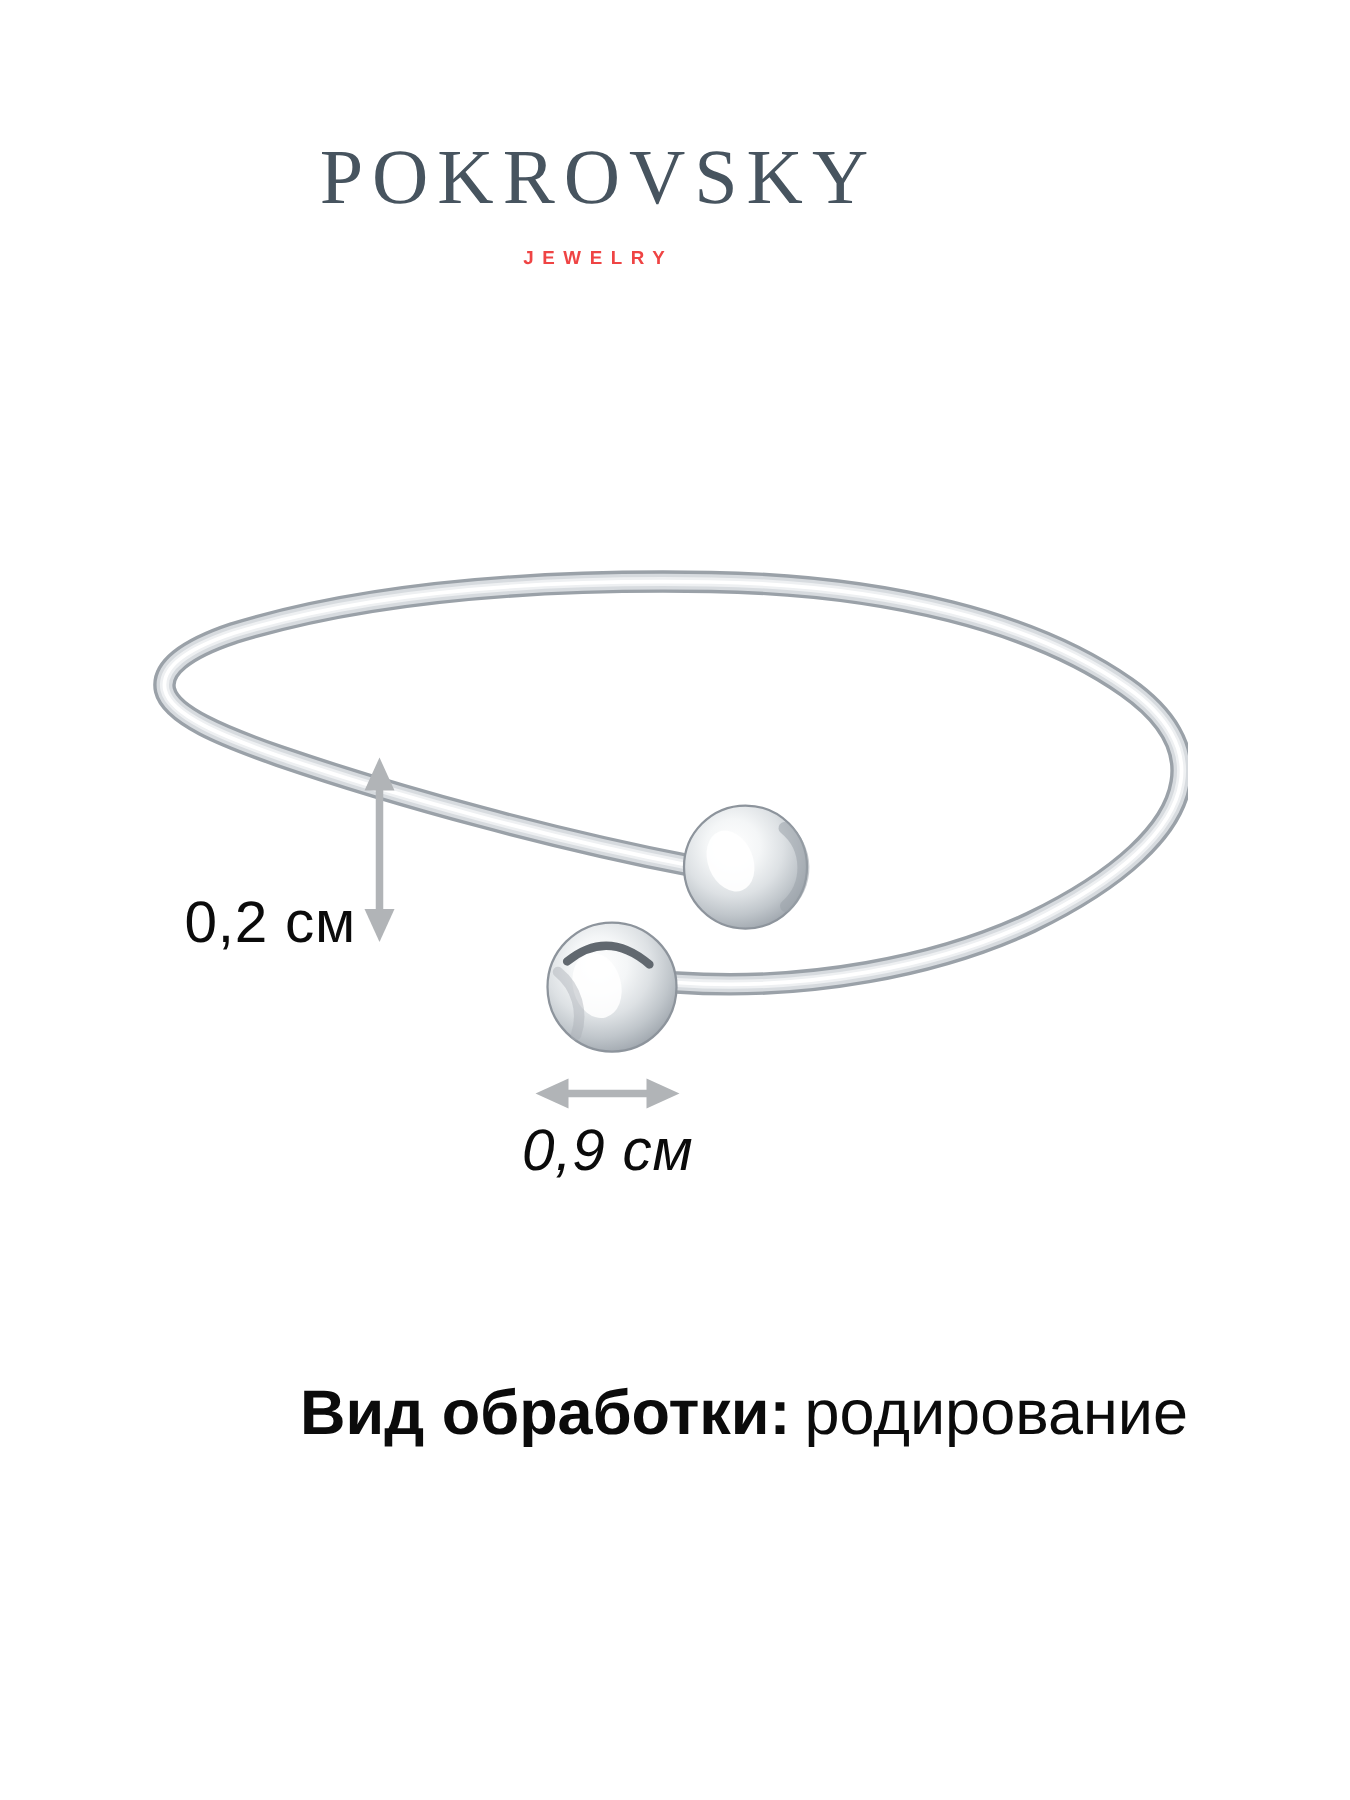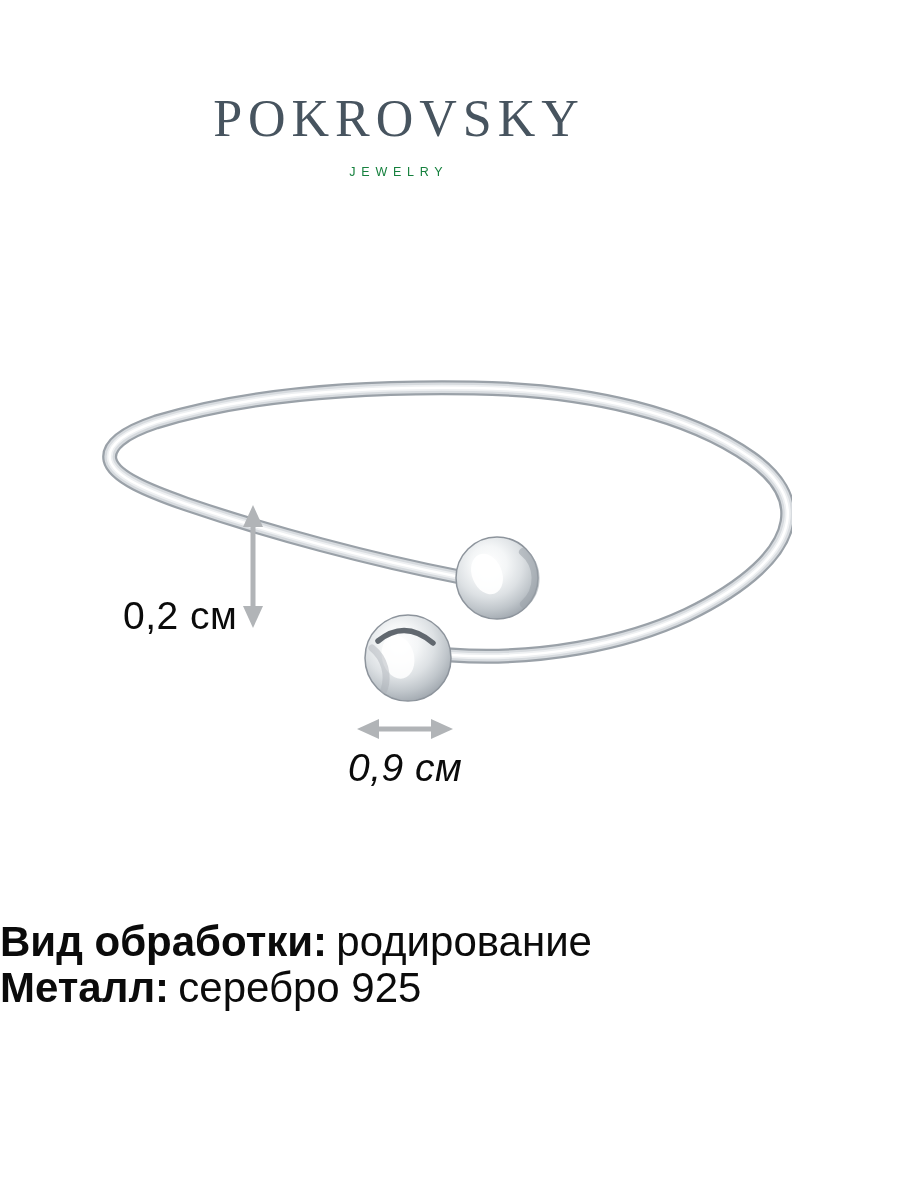--- a/index.html
+++ b/index.html
@@ -21,24 +21,24 @@
     font-weight:400;
     font-size:52px;
     line-height:1;
     letter-spacing:0.115em;
     text-indent:0.115em;
     color:#47545f;
   }
   .brand-tagline{
     margin-top:20px;
     font-size:12.5px;
-    font-weight:400;
+    font-weight:700;
     letter-spacing:0.46em;
     text-indent:0.46em;
-    color:#15803d;
+    color:#ef4444;
   }
   
   svg.product{
     position:absolute;
     left:0;top:0;
     width:900px;height:1200px;
   }
   
   .dim-label{
     position:absolute;
@@ -48,21 +48,21 @@
     letter-spacing:0.5px;
     white-space:nowrap;
   }
   .dim-thickness{ left:123px; top:596px; }
   .dim-width{ left:348px; top:748px;font-style:italic; }
   
   .specs{
     position:absolute;
     left:0;right:0;
     top:919px;
-    text-align:left;
+    text-align:right;
     font-size:42px;
     line-height:46px;
     color:#0b0b0b;
   }
   .specs b{ font-weight:700; margin-right:0.22em; }
 </style>
 </head>
 <body>
 
 <div id="canvas">
@@ -147,16 +147,15 @@
       <polygon points="357,729 379,719 379,739"></polygon>
       <polygon points="453,729 431,719 431,739"></polygon>
     </g>
   </svg>
 
   <span class="dim-label dim-thickness">0,2 см</span>
   <span class="dim-label dim-width">0,9 см</span>
 
   <div class="specs">
     <div><b>Вид обработки:</b><span>родирование</span></div>
-    <div><b>Металл:</b><span>серебро 925</span></div>
   </div>
 
 </div>
 
 </body></html>

